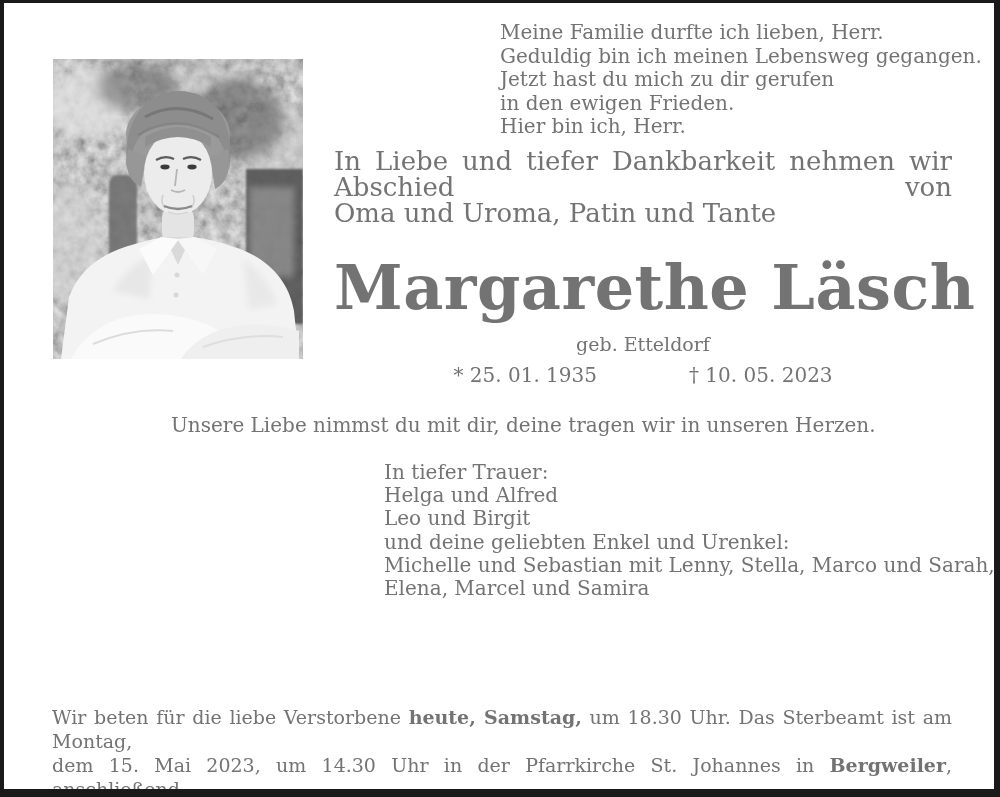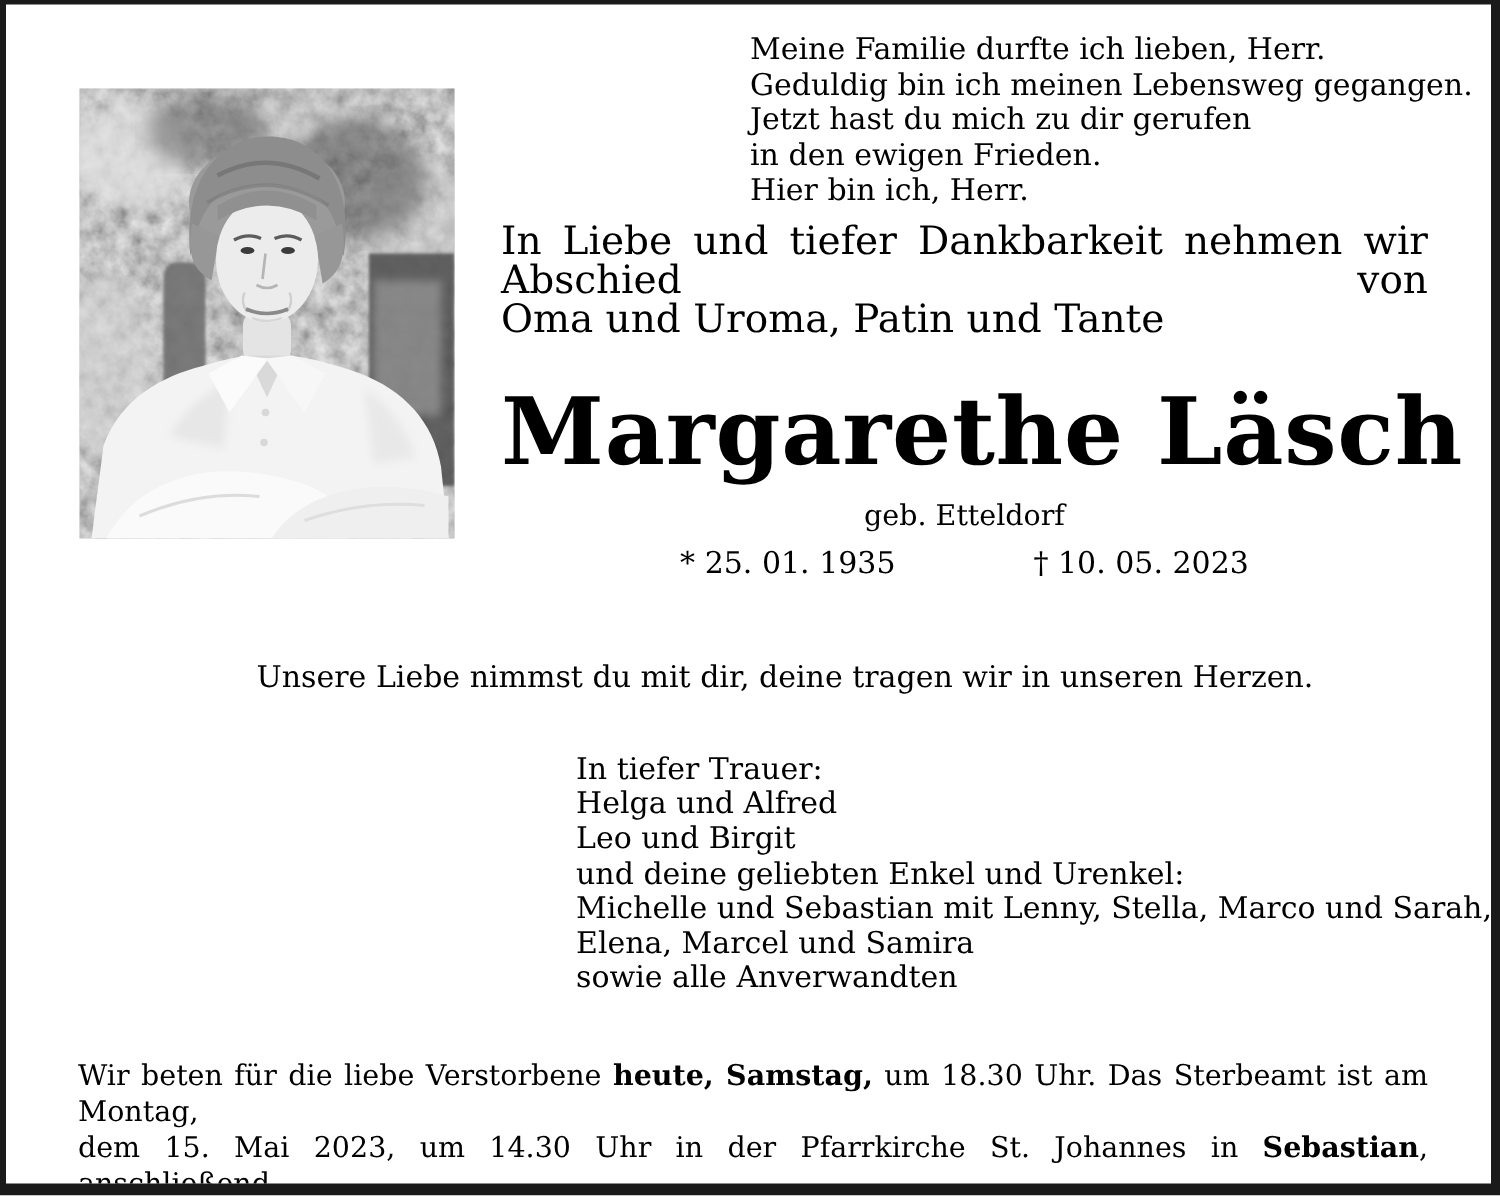--- a/index.html
+++ b/index.html
@@ -4,34 +4,34 @@
 <style>
   html,body{margin:0;padding:0;background:#ffffff;}
   .page{
     position:relative;
     width:1000px;height:797px;
     box-sizing:border-box;
     background:#ffffff;
     border-style:solid;border-color:#1a1a1a;
     border-width:3px 6px 8px 4px;
     font-family:"DejaVu Serif","Liberation Serif",serif;
-    color:#000000;
+    color:#737373;
     overflow:hidden;
   }
   .abs{position:absolute;}
   .photo{left:49px;top:56px;width:250px;height:300px;}
   .photo svg{width:100%;height:100%;display:block;}
   .poem{left:496px;top:18px;font-size:20px;line-height:23.5px;white-space:nowrap;}
   .farewell{left:330px;top:145px;width:618px;font-size:26px;line-height:26px;}
   .jline{text-align:justify;text-align-last:justify;}
   .name{left:330px;top:254px;width:618px;text-align:left;font-size:62px;line-height:62px;font-weight:bold;letter-spacing:.5px;white-space:nowrap;}
   .maiden{left:330px;top:330px;width:618px;text-align:center;font-size:19px;}
   .dates{left:330px;top:360px;width:618px;display:flex;justify-content:center;gap:92px;font-size:20px;}
-  .tribute{left:167px;top:410px;font-size:20px;white-space:nowrap;margin-top:26px;}
-  .mourners{left:380px;top:458px;font-size:20px;line-height:23.2px;white-space:nowrap;margin-top:40px;}
+  .tribute{left:167px;top:410px;font-size:20px;white-space:nowrap;}
+  .mourners{left:380px;top:458px;font-size:20px;line-height:23.2px;white-space:nowrap;}
   .address{left:48px;top:644px;font-size:20px;line-height:25.5px;white-space:nowrap;}
   .funeral{left:48px;top:702px;width:900px;font-size:19px;line-height:24px;}
   .bold{font-weight:bold;}
 </style>
 </head>
 <body>
 
 <div class="page">
 
   <div class="abs photo">
@@ -133,27 +133,26 @@
 
   <div class="abs tribute">Unsere Liebe nimmst du mit dir, deine tragen wir in unseren Herzen.</div>
 
   <div class="abs mourners">
     <div>In tiefer Trauer:</div>
     <div>Helga und Alfred</div>
     <div>Leo und Birgit</div>
     <div>und deine geliebten Enkel und Urenkel:</div>
     <div>Michelle und Sebastian mit Lenny, Stella, Marco und Sarah,</div>
     <div>Elena, Marcel und Samira</div>
-    <div>sowie alle Anverwandten</div>
   </div>
 
 
   <div class="abs funeral">
     <div class="jline">
       <span>Wir beten für die liebe Verstorbene </span><span class="bold">heute, Samstag,</span><span> um 18.30 Uhr. Das Sterbeamt ist am Montag,</span>
     </div>
     <div class="jline">
-      <span>dem 15. Mai 2023, um 14.30 Uhr in der Pfarrkirche St. Johannes in </span><span class="bold">Sebastian</span><span>, anschließend</span>
+      <span>dem 15. Mai 2023, um 14.30 Uhr in der Pfarrkirche St. Johannes in </span><span class="bold">Bergweiler</span><span>, anschließend</span>
     </div>
 
   </div>
 
 </div>
 
 </body></html>

